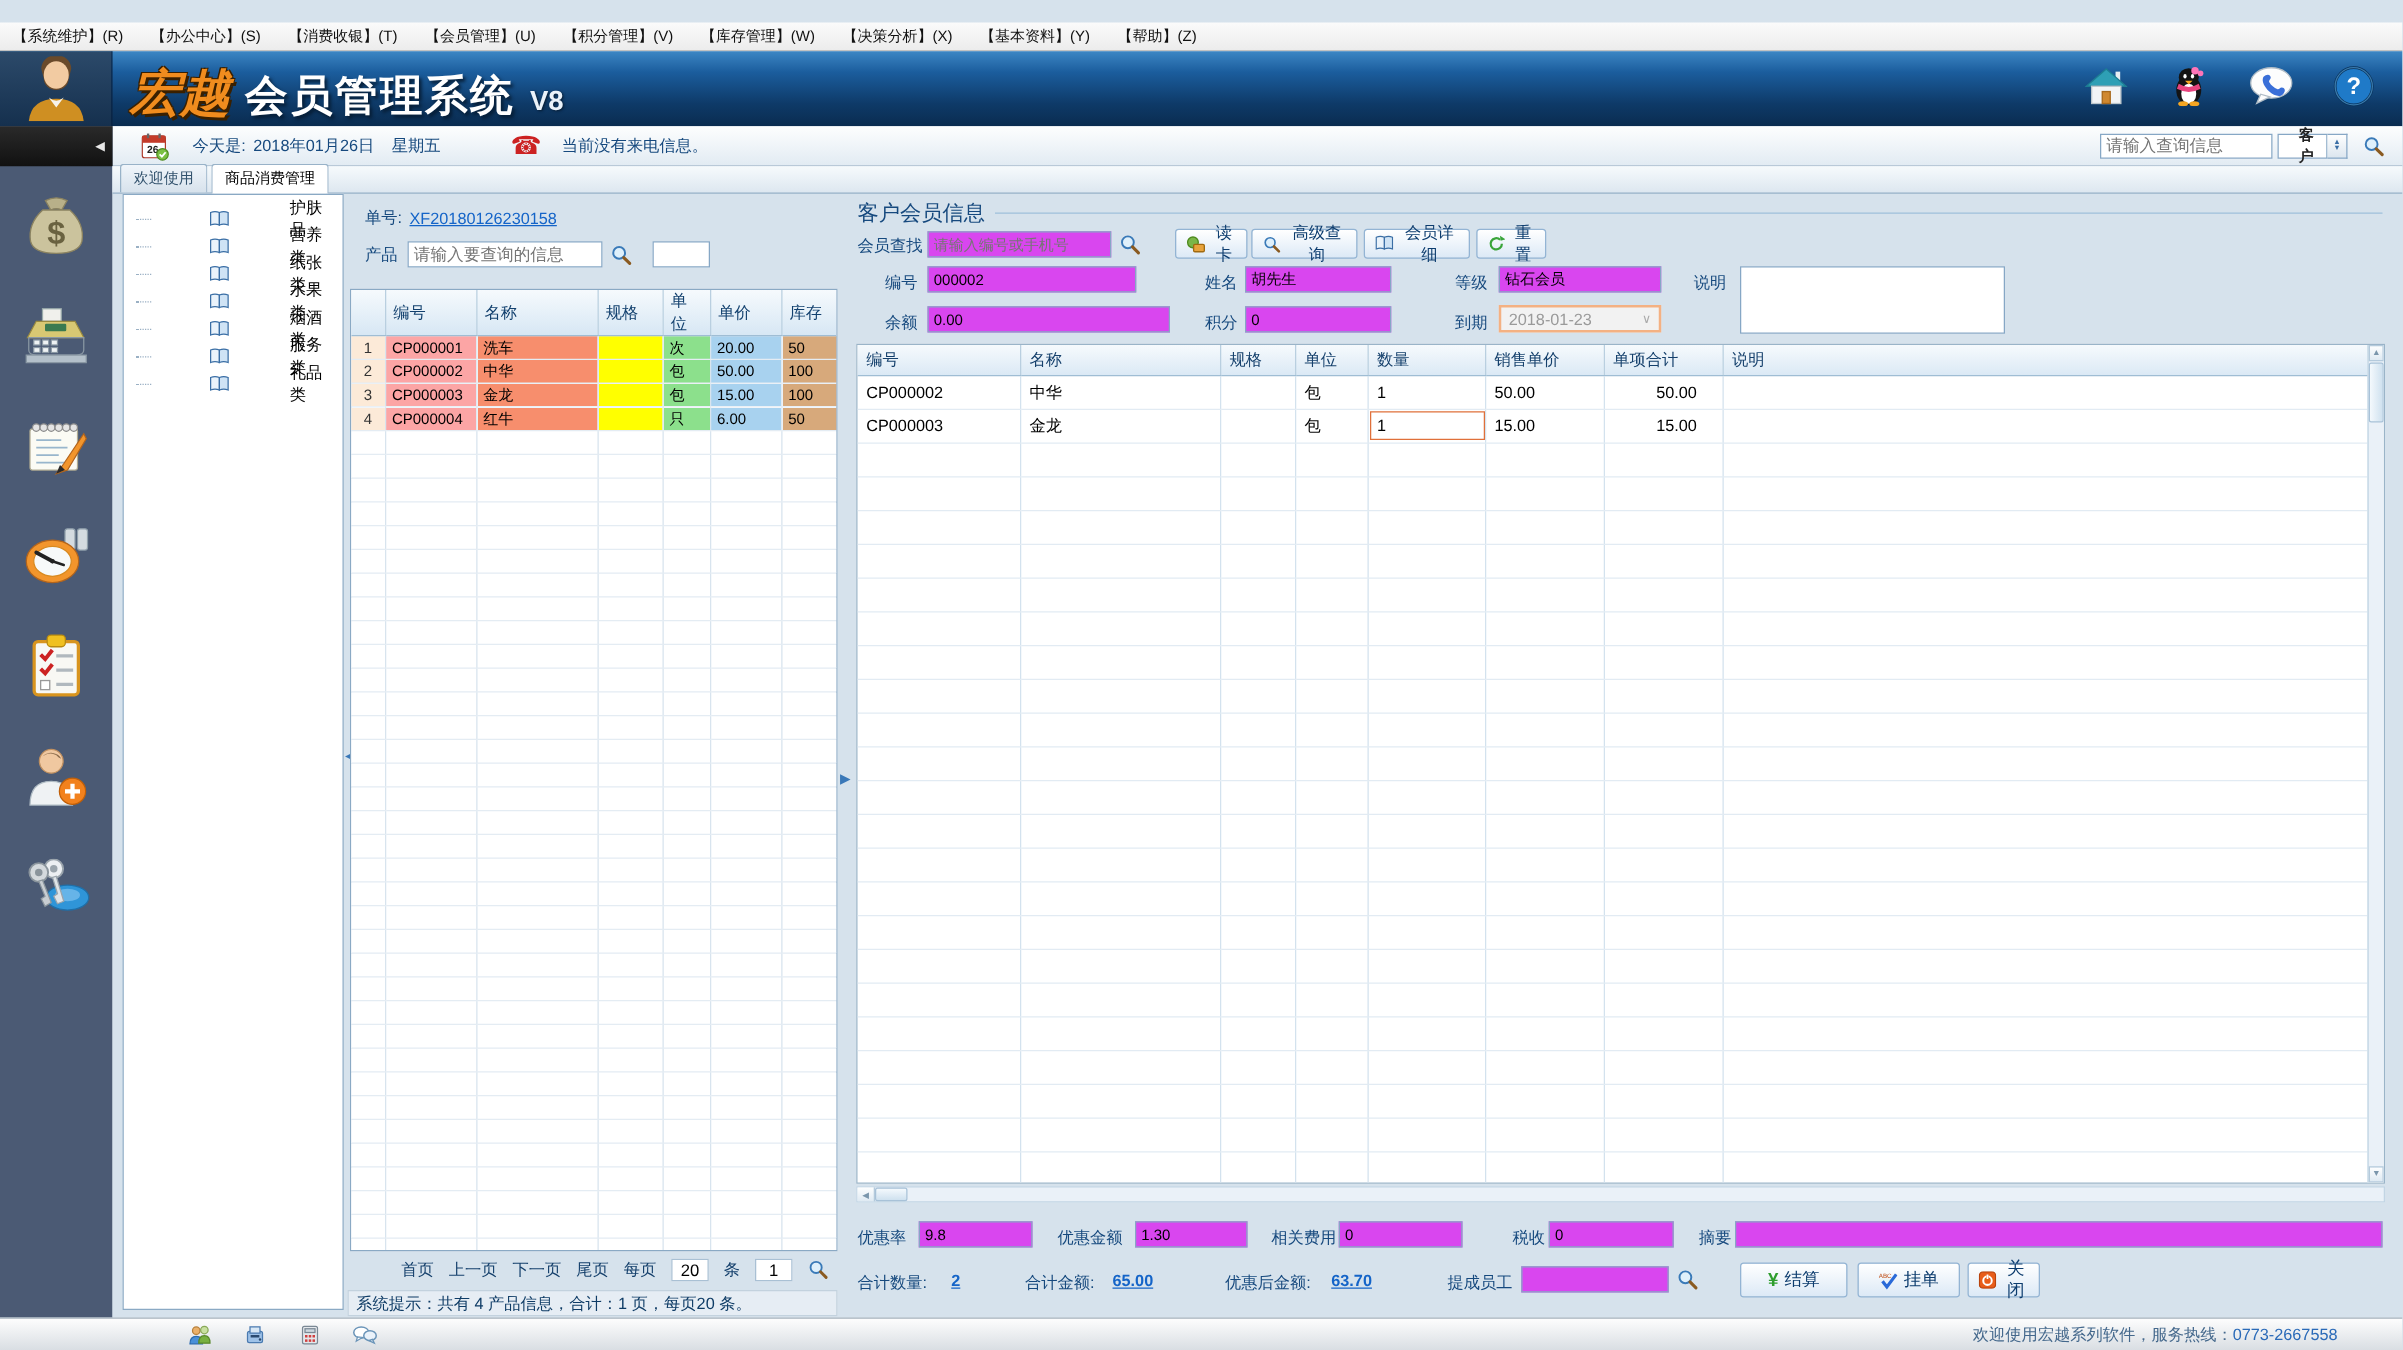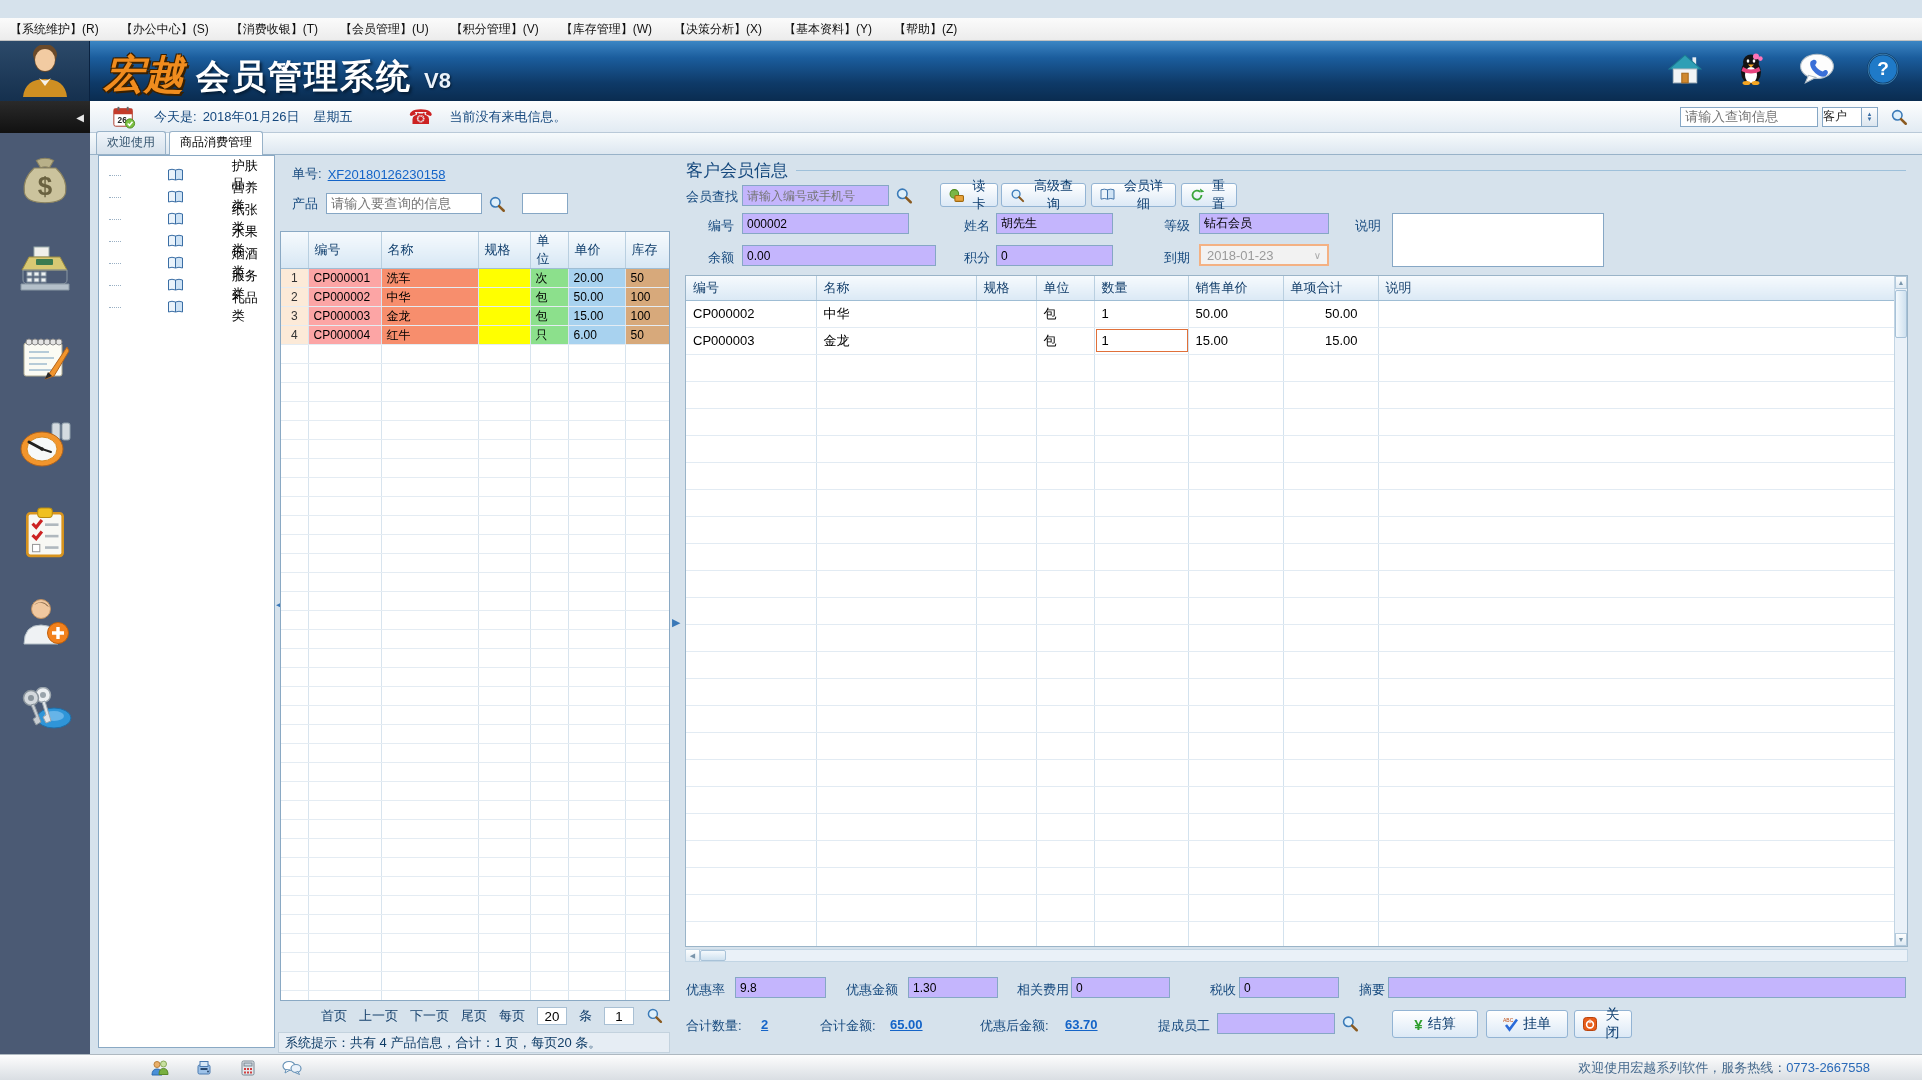--- a/index.html
+++ b/index.html
@@ -43,21 +43,21 @@
   .infobar .cal { margin-left:22px; width:24px; height:24px; }
   .infobar .todaytxt { margin-left:18px; font-size:13px; }
   .infobar .datetxt { margin-left:6px; font-size:13px; }
   .infobar .weektxt { margin-left:14px; font-size:13px; }
   .infobar .phone { margin-left:56px; font-size:20px; color:#cc2222; line-height:1; }
   .infobar .callsta { margin-left:16px; font-size:13px; }
   .topsearch { margin-left:auto; margin-right:14px; display:flex; align-items:center; gap:4px; }
   .topsearch input { width:138px; height:20px; border:1px solid #86a7c5; padding:0 4px; background:#fff; }
   .cust-select { display:flex; align-items:stretch; height:20px; }
   .cust-select .selval { width:40px; border:1px solid #86a7c5; background:#fff; display:flex;
-      align-items:center; padding:0 0; color:#222; }
+      align-items:center; padding:0 16px; color:#222;font-weight:bold; }
   .cust-select .spin { width:16px; border:1px solid #86a7c5; border-left:none;
       background:linear-gradient(#fefefe,#dce6ef); display:flex; flex-direction:column;
       align-items:center; justify-content:center; font-size:6px; color:#3a6ea5; line-height:5px; }
   .ico-mag { width:18px; height:18px; display:inline-flex; cursor:pointer; }
 
   
   .sidebar { position:absolute; left:0; top:101px; width:90px; height:953px; background:#4b5a74; }
   .sidebar-collapse { height:32px; background:linear-gradient(#2a2a2a,#111); display:flex;
       align-items:center; justify-content:flex-end; padding-right:6px; }
   .sidebar-collapse .arr { color:#e8e8e8; font-size:10px; cursor:pointer; }
@@ -118,21 +118,21 @@
 
   
   .right-panel { position:absolute; left:683px; top:155px; width:1231px; height:897px; }
   .legend-row { position:absolute; left:3px; top:4px; right:8px; display:flex; align-items:center; }
   .legend-row .cap { color:#16497e; font-size:17px; }
   .legend-row .line { flex:1; height:1px; background:#9ec0da; margin-left:8px; }
 
   .msearch-row { position:absolute; left:0; top:28px; right:8px; height:26px; }
   .msearch-row .lbl, .flabel { color:#16497e; font-size:13px; }
   .abs { position:absolute; }
-  .inp { height:21px; border:1px solid #86a7c5; background:#c4b5fd; padding:0 4px; font-size:12px; }
+  .inp { height:21px; border:1px solid #86a7c5; background:#d946ef; padding:0 4px; font-size:12px; }
   .btn { display:inline-flex; align-items:center; justify-content:center; gap:5px; height:24px;
     background:linear-gradient(#ffffff,#dce9f6); border:1px solid #93b4d4; border-radius:3px;
     color:#0c3c6e; font-size:13px; cursor:pointer; padding:0 8px; }
   .btn .bico { width:15px; height:15px; display:inline-flex; }
 
   .fields-block { position:absolute; left:0; top:56px; right:8px; height:60px; }
   .expire-box { position:absolute; width:130px; height:22px; border:2px solid #f4b183; background:#f2f2f2;
     color:#9a9a9a; display:flex; align-items:center; justify-content:space-between; padding:0 6px; font-size:13px; }
   .expire-box .chev { color:#aaa; font-size:10px; }
   .note-area { position:absolute; left:709px; top:2px; width:212px; height:54px; border:1px solid #86a7c5;

